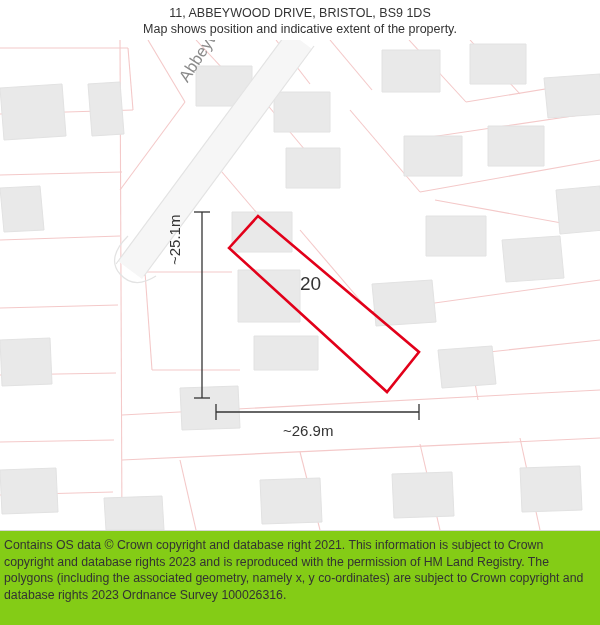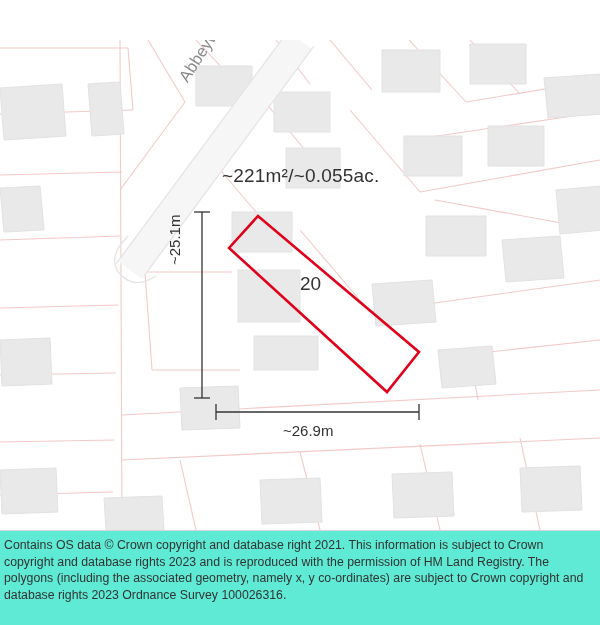--- a/index.html
+++ b/index.html
@@ -98,34 +98,38 @@
   
   .footer {
     position: absolute;
     left: 0;
     top: 530px;
     width: 600px;
     height: 95px;
     box-sizing: border-box;
     padding: 6px 4px 0 4px;
     border-top: 1px solid #d6d6d6;
-    background: #5eead4;
+    background: #84cc16;
   }
   .footer p {
     margin: 0;
     font-size: 12.3px;
     line-height: 16.5px;
     color: #333333;
   }
 </style>
 </head>
 <body>
 
 <div class="page">
 
+  <div class="header">
+    <div class="title">11, ABBEYWOOD DRIVE, BRISTOL, BS9 1DS</div>
+    <div class="subtitle">Map shows position and indicative extent of the property.</div>
+  </div>
 
   <div class="map-wrap">
     <svg class="map-svg" width="600" height="490" viewBox="0 0 600 490">
 
       <rect x="0" y="0" width="600" height="490" fill="#ffffff"></rect>
 
       <g stroke="#f4c9c9" stroke-width="1.1" fill="none">
         <path d="M 0 8 L 128 8"></path>
         <path d="M 128 8 L 133 70"></path>
         <path d="M 0 74 L 133 70"></path>
@@ -221,21 +225,20 @@
         <line x1="202" y1="172" x2="202" y2="358"></line>
         <line x1="194" y1="172" x2="210" y2="172"></line>
         <line x1="194" y1="358" x2="210" y2="358"></line>
 
         <line x1="216" y1="372" x2="419" y2="372"></line>
         <line x1="216" y1="364" x2="216" y2="380"></line>
         <line x1="419" y1="364" x2="419" y2="380"></line>
       </g>
     </svg>
 
-    <div class="area-label">~221m²/~0.055ac.</div>
     <div class="plot-number">20</div>
     <div class="dim-h">~26.9m</div>
     <div class="dim-v">~25.1m</div>
     <div class="street-label">Abbeywood Drive</div>
   </div>
 
   <div class="footer">
     <p>Contains OS data © Crown copyright and database right 2021. This information is subject to Crown copyright and database rights 2023 and is reproduced with the permission of HM Land Registry. The polygons (including the associated geometry, namely x, y co-ordinates) are subject to Crown copyright and database rights 2023 Ordnance Survey 100026316.</p>
   </div>
 

